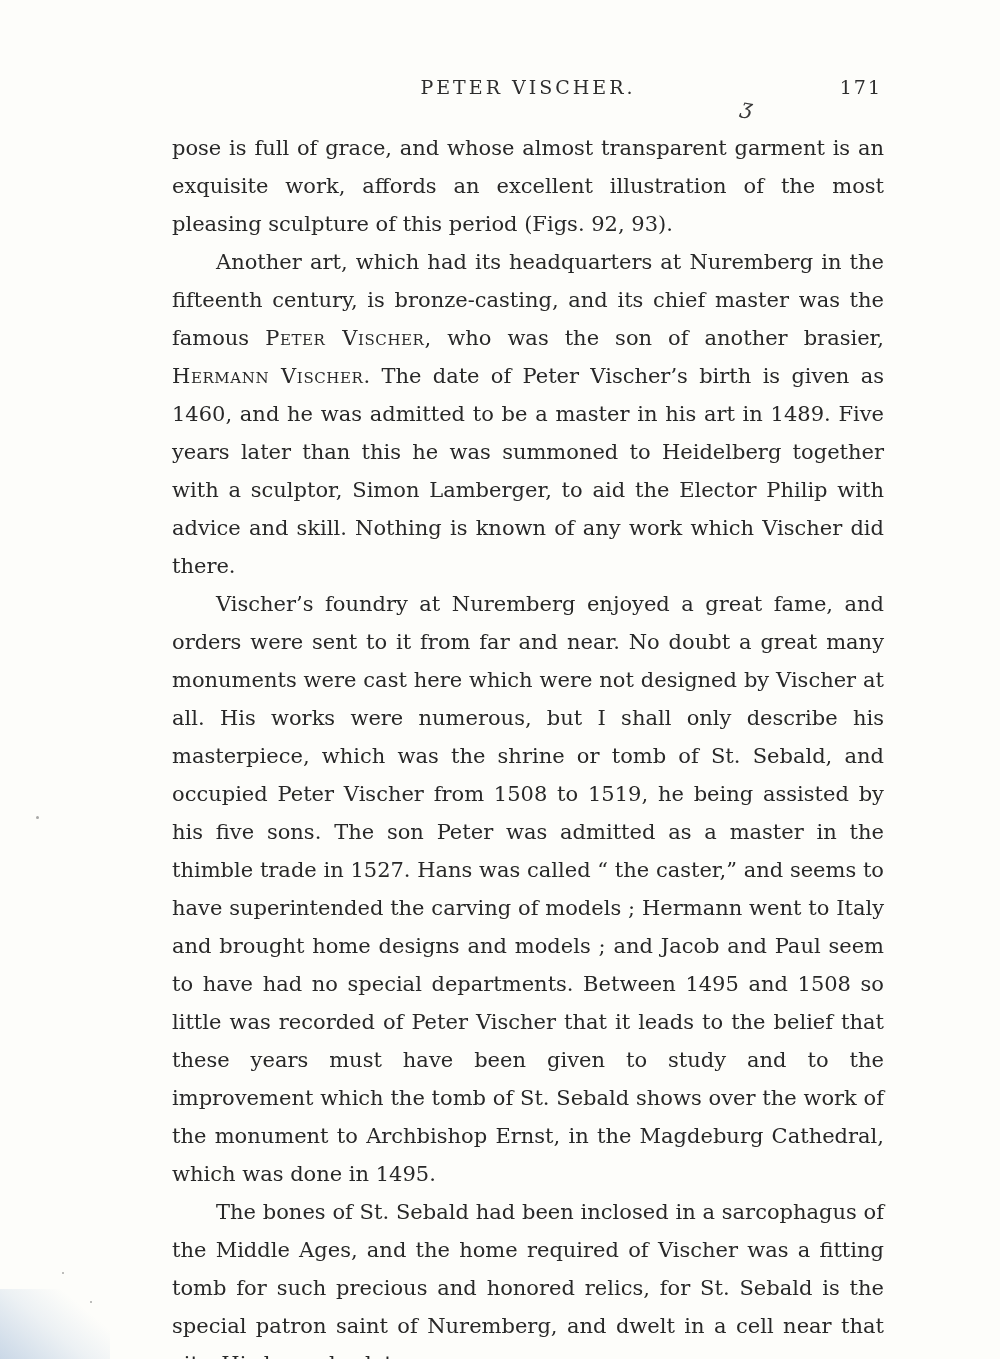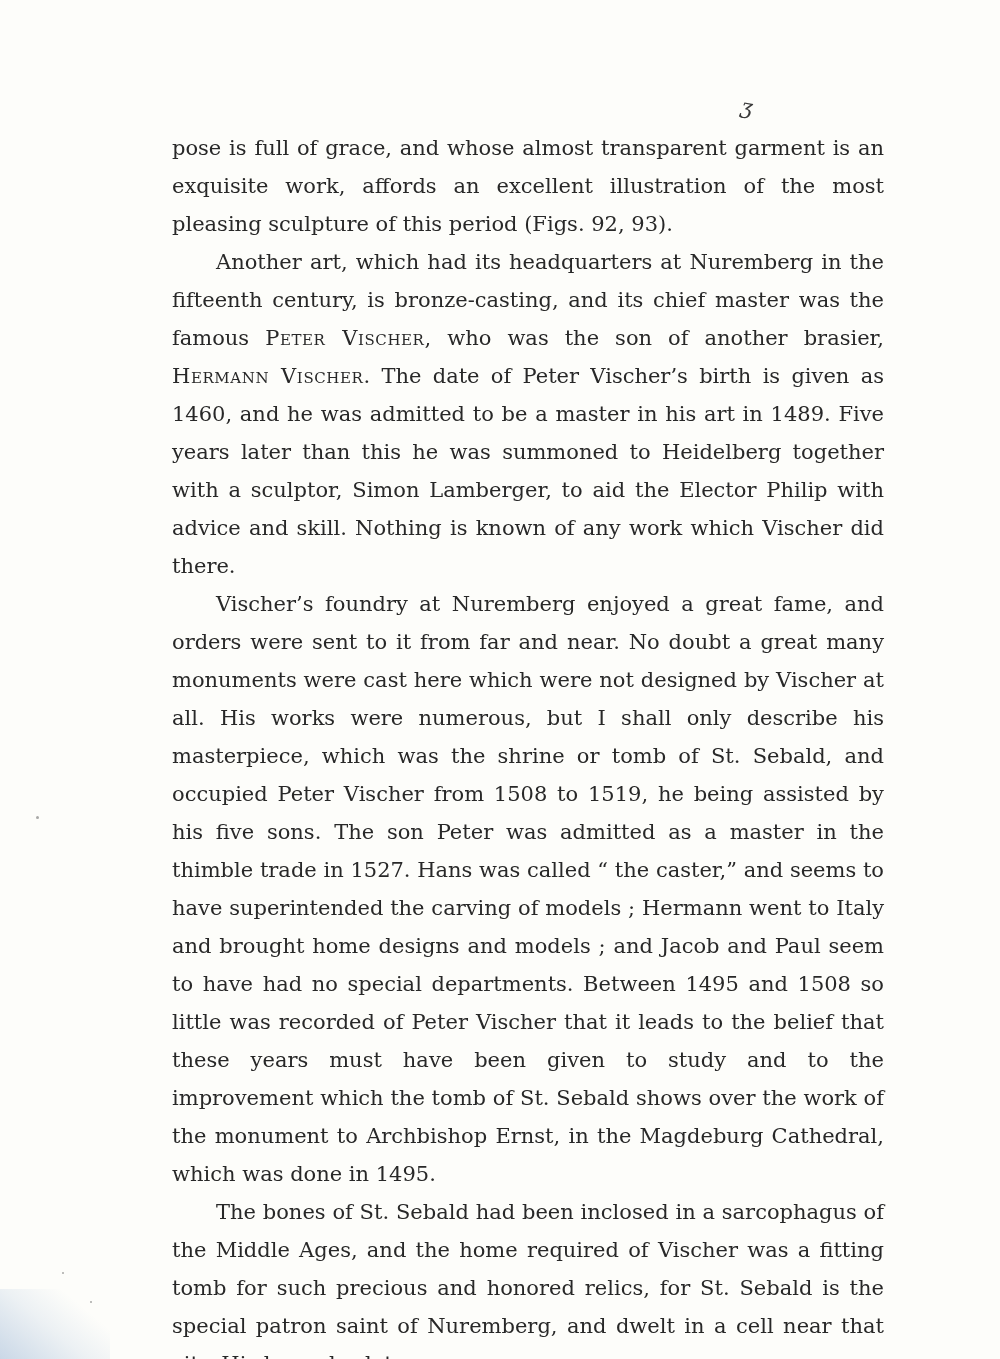--- a/index.html
+++ b/index.html
@@ -83,20 +83,24 @@
     height: 70px;
     background: linear-gradient(40deg, rgba(160, 185, 215, 0.55) 0%, rgba(160, 185, 215, 0.18) 45%, rgba(160, 185, 215, 0) 75%);
     pointer-events: none;
   }
 </style>
 </head>
 <body>
 
 <div class="page">
 
+  <header class="page-header">
+    <span class="running-title">PETER VISCHER.</span>
+    <span class="page-number">171</span>
+  </header>
 
   <div class="ink-mark">ʒ</div>
 
   <main class="body-text">
       <p class="para"><span>pose is full of grace, and whose almost transparent garment is an exquisite work, affords an excellent illustration of the most pleasing sculpture of this period (Figs. 92, 93).</span></p>
       <p class="para indent"><span>Another art, which had its headquarters at Nuremberg in the fifteenth century, is bronze-casting, and its chief master was the famous </span><span class="smallcaps">Peter Vischer</span><span>, who was the son of another brasier, </span><span class="smallcaps">Hermann Vischer</span><span>. The date of Peter Vischer’s birth is given as 1460, and he was admitted to be a master in his art in 1489. Five years later than this he was summoned to Heidelberg together with a sculptor, Simon Lamberger, to aid the Elector Philip with advice and skill. Nothing is known of any work which Vischer did there.</span></p>
       <p class="para indent"><span>Vischer’s foundry at Nuremberg enjoyed a great fame, and orders were sent to it from far and near. No doubt a great many monuments were cast here which were not designed by Vischer at all. His works were numerous, but I shall only describe his masterpiece, which was the shrine or tomb of St. Sebald, and occupied Peter Vischer from 1508 to 1519, he being assisted by his five sons. The son Peter was admitted as a master in the thimble trade in 1527. Hans was called “ the caster,” and seems to have superintended the carving of models ; Hermann went to Italy and brought home designs and models ; and Jacob and Paul seem to have had no special departments. Between 1495 and 1508 so little was recorded of Peter Vischer that it leads to the belief that these years must have been given to study and to the improvement which the tomb of St. Sebald shows over the work of the monument to Archbishop Ernst, in the Magdeburg Cathedral, which was done in 1495.</span></p>
       <p class="para indent"><span>The bones of St. Sebald had been inclosed in a sarcophagus of the Middle Ages, and the home required of Vischer was a fitting tomb for such precious and honored relics, for St. Sebald is the special patron saint of Nuremberg, and dwelt in a cell near that city. His legend relates</span></p>
     </main>
 

